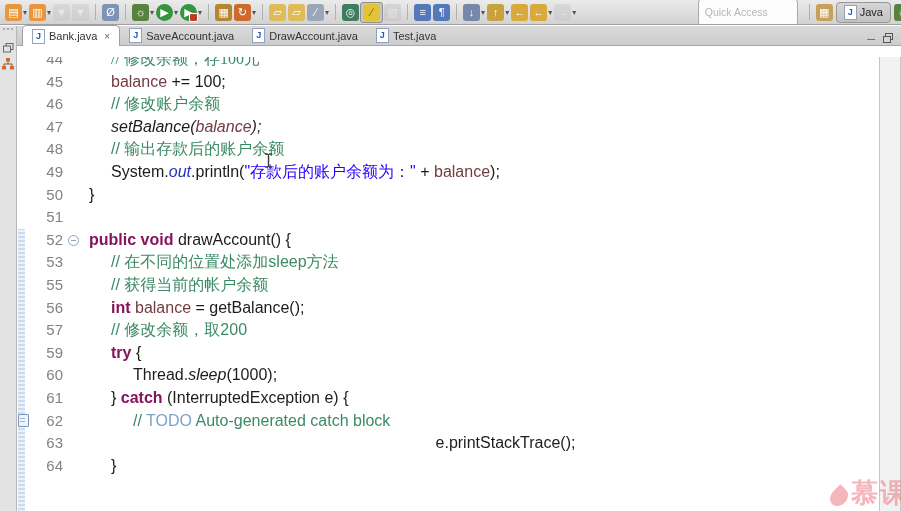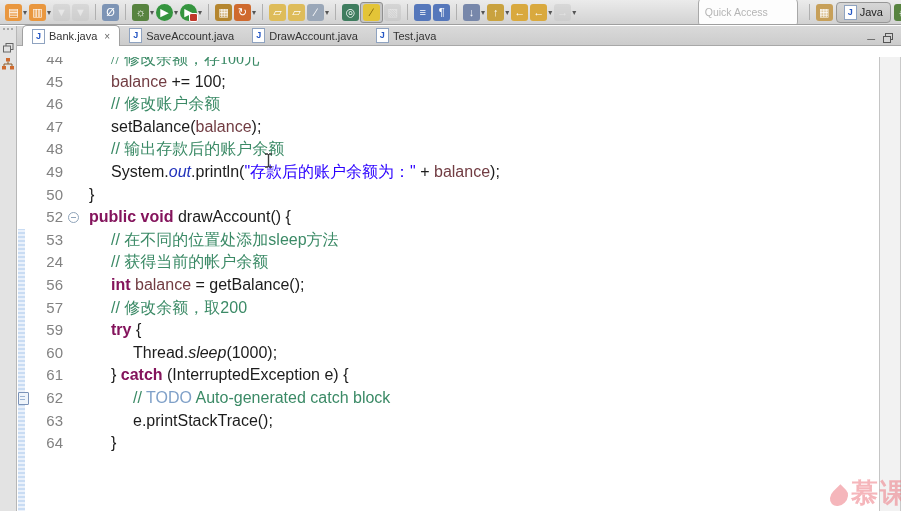--- a/index.html
+++ b/index.html
@@ -253,57 +253,63 @@
         <div class="row">
           <span class="annot"></span>
           <span class="lnum">46</span>
           <span class="fold"></span>
           <span class="codecell" style="padding-left: 28px;"><span class="cm">// 修改账户余额</span></span>
         </div>
         <div class="row">
           <span class="annot"></span>
           <span class="lnum">47</span>
           <span class="fold"></span>
-          <span class="codecell" style="padding-left: 28px;"><span class="pl">setBalance(</span><span class="fld">balance</span><span class="pl">);</span></span>
+          <span class="codecell" style="padding-left: 28px; font-style: italic;"><span class="pl">setBalance(</span><span class="fld">balance</span><span class="pl">);</span></span>
         </div>
         <div class="row">
           <span class="annot"></span>
           <span class="lnum">48</span>
           <span class="fold"></span>
           <span class="codecell" style="padding-left: 28px;"><span class="cm">// 输出存款后的账户余额</span></span>
         </div>
         <div class="row">
           <span class="annot"></span>
           <span class="lnum">49</span>
           <span class="fold"></span>
           <span class="codecell" style="padding-left: 28px;"><span class="pl">System.</span><span class="fi">out</span><span class="pl">.println(</span><span class="str">"存款后的账户余额为："</span><span class="pl"> + </span><span class="fld">balance</span><span class="pl">);</span></span>
         </div>
         <div class="row">
           <span class="annot"></span>
           <span class="lnum">50</span>
           <span class="fold"></span>
           <span class="codecell" style="padding-left: 6px;"><span class="pl">}</span></span>
+        </div>
+        <div class="row">
+          <span class="annot"></span>
+          <span class="lnum">51</span>
+          <span class="fold"></span>
+          <span class="codecell" style="padding-left: 6px;"></span>
         </div>
         <div class="row">
           <span class="annot"></span>
           <span class="lnum">52</span>
           <span class="fold">
             <span class="foldc"></span>
           </span>
           <span class="codecell" style="padding-left: 6px;"><span class="kw">public void</span><span class="pl"> drawAccount() {</span></span>
         </div>
         <div class="row">
           <span class="annot"></span>
           <span class="lnum">53</span>
           <span class="fold"></span>
           <span class="codecell" style="padding-left: 28px;"><span class="cm">// 在不同的位置处添加sleep方法</span></span>
         </div>
         <div class="row">
           <span class="annot"></span>
-          <span class="lnum">24</span>
+          <span class="lnum">55</span>
           <span class="fold"></span>
           <span class="codecell" style="padding-left: 28px;"><span class="cm">// 获得当前的帐户余额</span></span>
         </div>
         <div class="row">
           <span class="annot"></span>
           <span class="lnum">56</span>
           <span class="fold"></span>
           <span class="codecell" style="padding-left: 28px;"><span class="kw">int</span><span class="pl"> </span><span class="fld">balance</span><span class="pl"> = getBalance();</span></span>
         </div>
         <div class="row">
@@ -335,21 +341,21 @@
             <span class="taskicon"></span>
           </span>
           <span class="lnum">62</span>
           <span class="fold"></span>
           <span class="codecell" style="padding-left: 50px;"><span class="cm">// </span><span class="todo">TODO</span><span class="cm"> Auto-generated catch block</span></span>
         </div>
         <div class="row">
           <span class="annot"></span>
           <span class="lnum">63</span>
           <span class="fold"></span>
-          <span class="codecell" style="padding-left: 50px;"><span class="pl">e.printStackTrace();</span></span>
+          <span class="codecell" style="padding-left: 50px; text-align: center;"><span class="pl">e.printStackTrace();</span></span>
         </div>
         <div class="row">
           <span class="annot"></span>
           <span class="lnum">64</span>
           <span class="fold"></span>
           <span class="codecell" style="padding-left: 28px;"><span class="pl">}</span></span>
         </div>
       </div>
     <div class="overview"></div>
     <div class="cursor">

